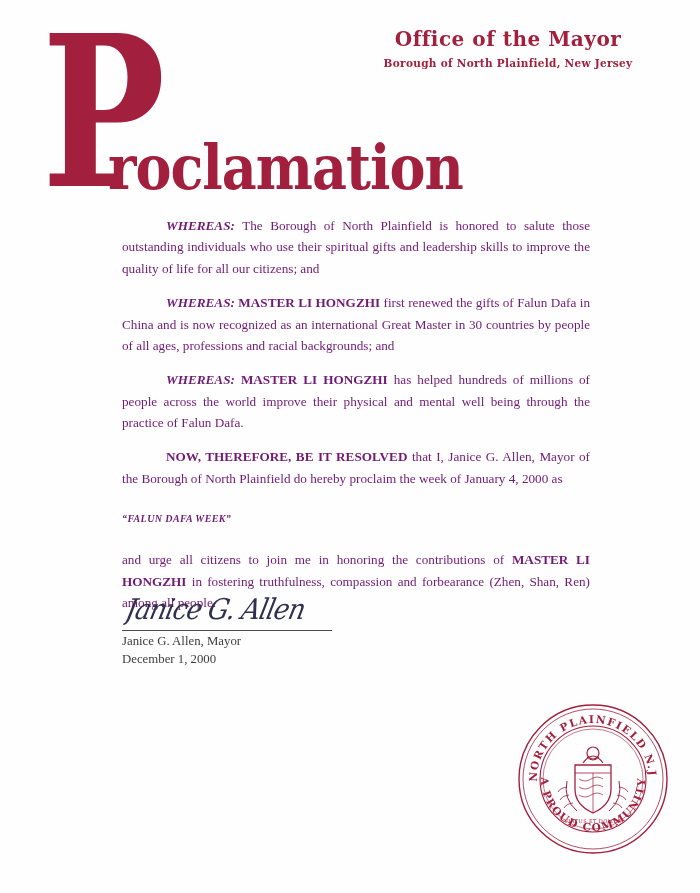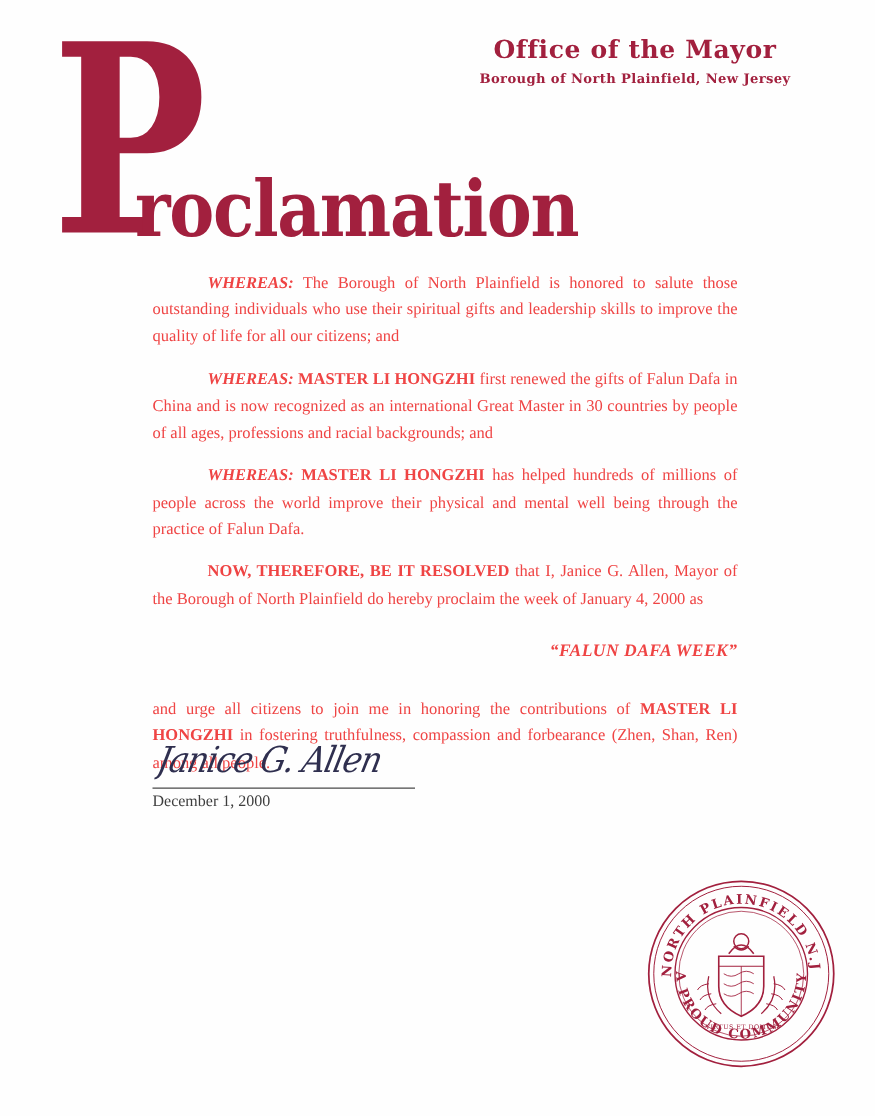--- a/index.html
+++ b/index.html
@@ -84,43 +84,43 @@
 
   
   .body-text {
     position: absolute;
     left: 122px;
     top: 215px;
     width: 468px;
     font-family: "Liberation Serif", serif;
     font-size: 13.2px;
     line-height: 1.62;
-    color: #ef4444;
+    color: #701a75;
     text-align: justify;
   }
   .para {
     margin: 0 0 13px 0;
     text-indent: 44px;
   }
   .para.no-indent { text-indent: 0; }
   .whereas {
     font-weight: bold;
     font-style: italic;
   }
   .name {
     font-weight: bold;
   }
   .resolved {
     font-weight: bold;
   }
   .week-title {
-    text-align: right;
+    text-align: left;
     font-weight: bold;
     font-style: italic;
-    font-size: 14px;
+    font-size: 10px;
     margin: 22px 0 22px 0;
     letter-spacing: 0.4px;
   }
 
   
   .signature-block {
     position: absolute;
     left: 122px;
     top: 596px;
     width: 300px;
@@ -204,20 +204,21 @@
 
     <p class="para no-indent">
       <span>and urge all citizens to join me in honoring the contributions of </span><span class="name">MASTER LI HONGZHI</span><span> in fostering truthfulness, compassion and forbearance (Zhen, Shan, Ren) among all people.</span>
     </p>
 
   </div>
 
   <div class="signature-block">
     <div class="sig-script">Janice G. Allen</div>
     <div class="sig-rule"></div>
+    <div class="sig-name">Janice G. Allen, Mayor</div>
     <div class="sig-date">December 1, 2000</div>
   </div>
 
   <div class="seal">
     <svg viewBox="0 0 152 152" width="152" height="152" aria-hidden="true">
       <defs>
         <path id="arcTop" d="M 20,76 A 56,56 0 0 1 132,76"></path>
         <path id="arcBottom" d="M 24,76 A 52,52 0 0 0 128,76"></path>
       </defs>
       <circle cx="76" cy="76" r="74" fill="none" stroke="#a2203e" stroke-width="1.4"></circle>

